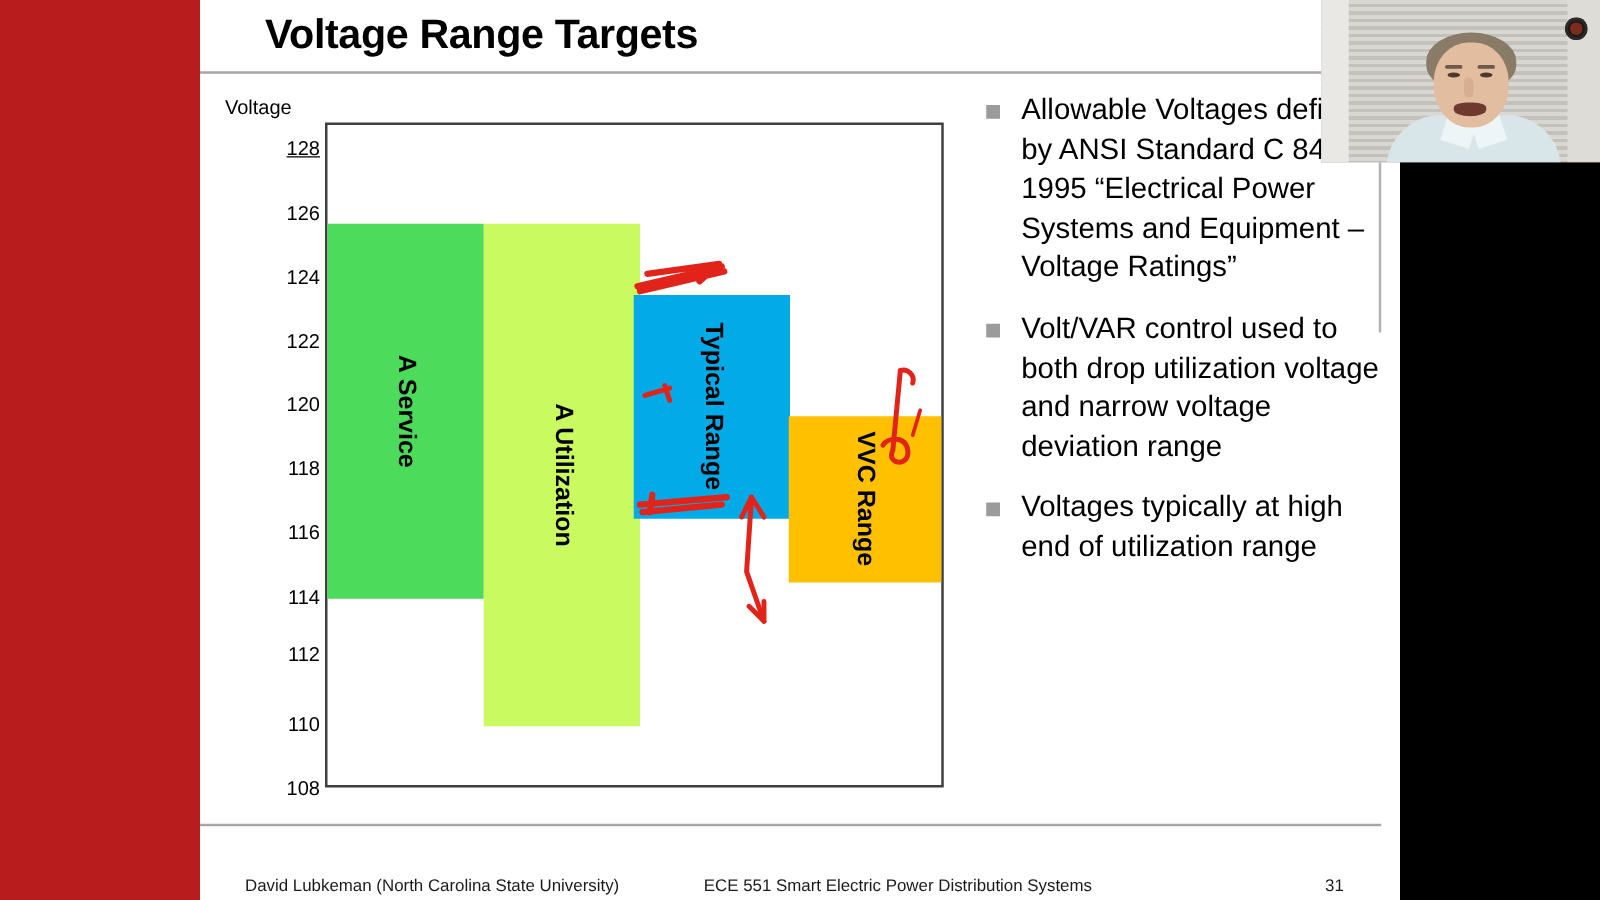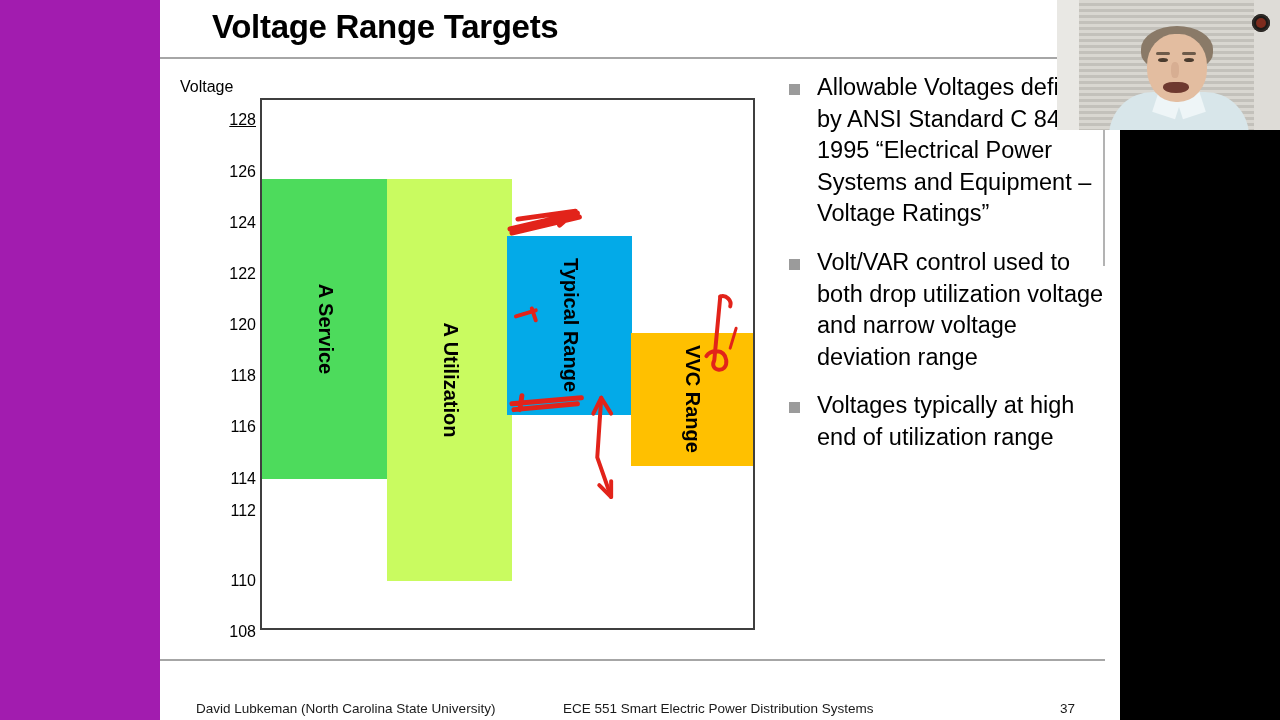--- a/index.html
+++ b/index.html
@@ -1,18 +1,18 @@
 <!DOCTYPE html>
 <html><head>
 <meta charset="utf-8">
 <style>
   html,body{margin:0;padding:0;background:#000;}
   body{width:1280px;height:720px;overflow:hidden;font-family:"Liberation Sans",sans-serif;}
 
-  #stage{position:relative;width:1280px;height:720px;background:#a21caf;}
+  #stage{position:relative;width:1280px;height:720px;background:#b91c1c;}
 
   
   #slide{position:absolute;left:160px;top:0;width:960px;height:720px;background:#fff;}
 
   
   #title{position:absolute;left:52px;top:8px;width:700px;font-size:33px;font-weight:bold;
          color:#000;font-family:"Liberation Sans",sans-serif;letter-spacing:-0.3px;}
   #header-rule{position:absolute;left:0px;top:57px;width:945px;height:2px;background:#a6a6a6;}
 
   
@@ -130,21 +130,21 @@
           </g>
         </svg>
       <div class="ytick" style="top: 20.4615px; text-decoration: underline;">128</div>
           <div class="ytick" style="top: 71.6154px; text-align: center;">126</div>
           <div class="ytick" style="top: 122.769px;">124</div>
           <div class="ytick" style="top: 173.923px;">122</div>
           <div class="ytick" style="top: 225.077px;">120</div>
           <div class="ytick" style="top: 276.231px;">118</div>
           <div class="ytick" style="top: 327.385px;">116</div>
           <div class="ytick" style="top: 378.538px;">114</div>
-          <div class="ytick" style="top: 411px;">112</div>
+          <div class="ytick" style="top: 425px;">112</div>
           <div class="ytick" style="top: 480.846px;">110</div>
           <div class="ytick" style="top: 532px;">108</div>
         </div>
     </div>
 
     <div id="bullets">
         <div class="bullet">
           <span class="marker" style="background: rgb(155, 155, 155);"></span>
           <div class="btext">Allowable Voltages defined by ANSI Standard C 84.1 – 1995 “Electrical Power Systems and Equipment – Voltage Ratings”</div>
         </div>
@@ -156,21 +156,21 @@
           <span class="marker" style="background: rgb(155, 155, 155);"></span>
           <div class="btext">Voltages typically at high end of utilization range</div>
         </div>
       </div>
     <div id="divider"></div>
 
     <div id="footer-rule"></div>
     <div id="footer">
       <span class="author">David Lubkeman (North Carolina State University)</span>
       <span class="course">ECE 551 Smart Electric Power Distribution Systems</span>
-      <span class="pageno">37</span>
+      <span class="pageno">31</span>
     </div>
   </div>
 
   <div id="cam">
     <div class="wall"></div>
     <div class="wall-left"></div>
     <div class="wall-right"></div>
     <div class="clock"></div>
     <div class="shirt"></div>
     <div class="neck"></div>

